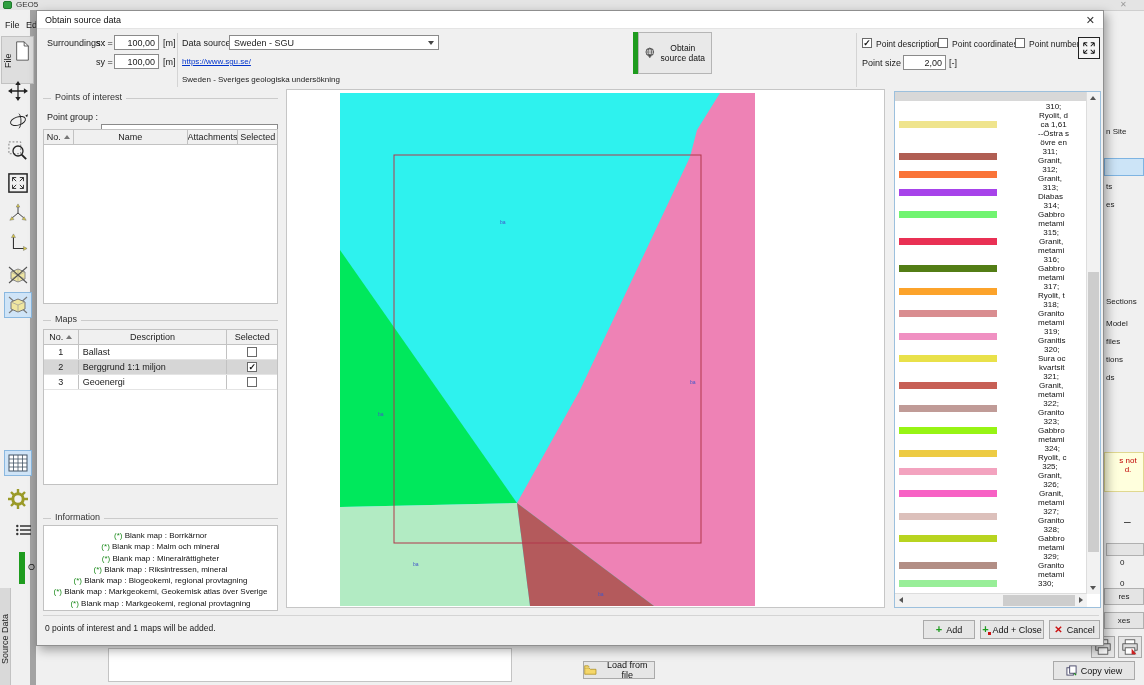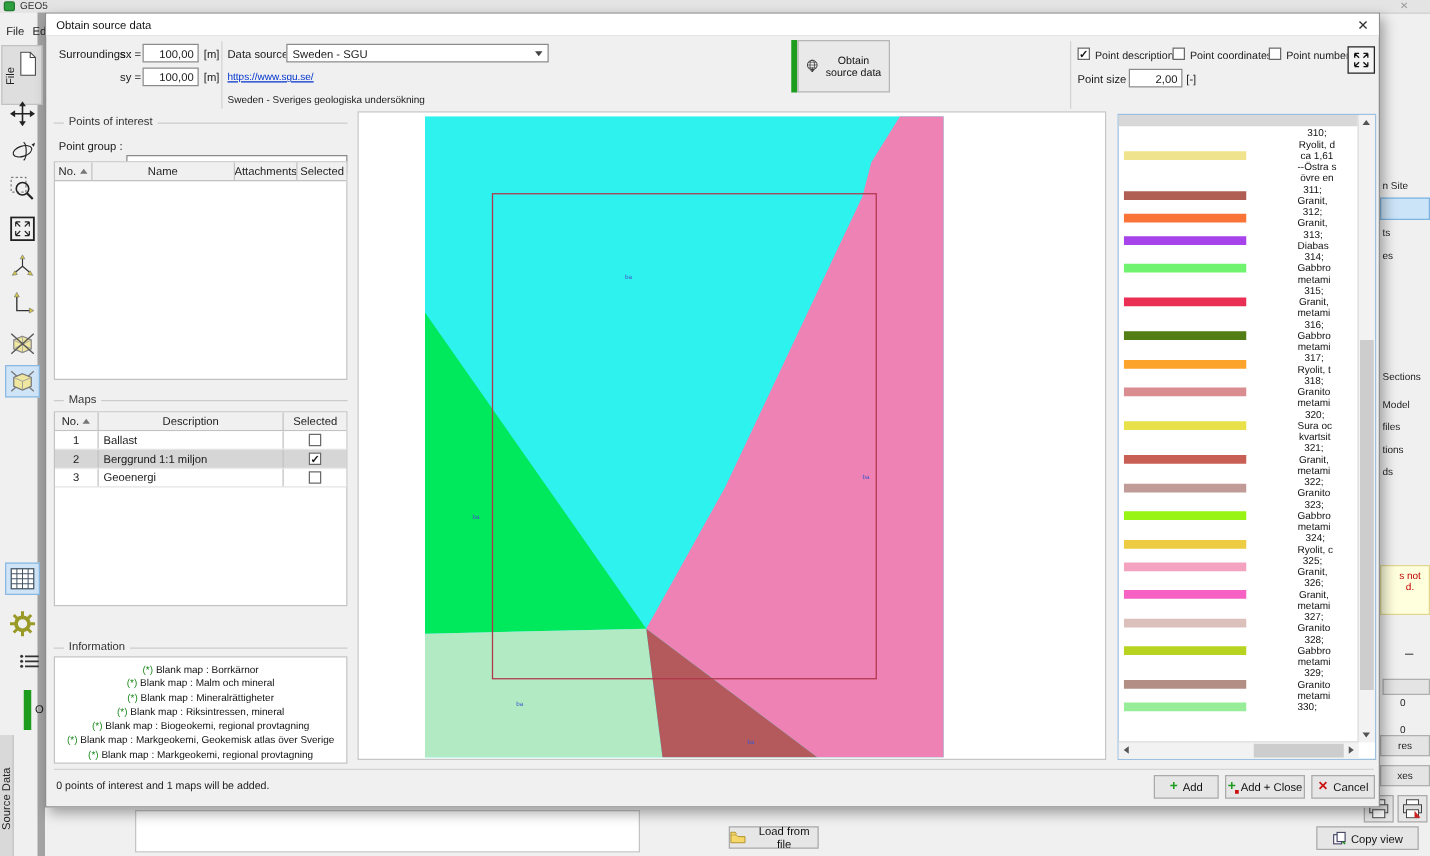--- a/index.html
+++ b/index.html
@@ -174,21 +174,21 @@
         </svg>
     </div>
     <div class="abs greenbar" style="left:19px;top:542px;width:6px;height:32px;"></div>
     <div class="abs" style="left:28px;top:552px;font-size:9px;">O</div>
   </div>
 
   <div class="abs srcdata-strip">
     <div class="abs vtext" style="left:0;top:8px;height:86px;">Source Data</div>
   </div>
 
-  <div class="abs rfrag" style="top:144px;">n Site</div>
+  <div class="abs rfrag" style="top:127px;">n Site</div>
   <div class="abs rsel" style="top:158px;"></div>
   <div class="abs rfrag" style="top:182px;">ts</div>
   <div class="abs rfrag" style="top:200px;">es</div>
   <div class="abs rfrag" style="top:297px;">Sections</div>
   <div class="abs rfrag" style="top:319px;">Model</div>
   <div class="abs rfrag" style="top:337px;">files</div>
   <div class="abs rfrag" style="top:355px;">tions</div>
   <div class="abs rfrag" style="top:373px;">ds</div>
 
   <div class="abs rwarn" style="top:452px;height:40px;">
@@ -458,20 +458,27 @@
           </div>
           <div class="lg-row">
             <div class="lg-bar" style="background: rgb(217, 141, 144);"></div>
             <div class="lg-tx">
               <div>318;</div>
               <div>Granito</div>
               <div>metami</div>
             </div>
           </div>
           <div class="lg-row">
+            <div class="lg-bar" style="background: rgb(240, 144, 194);"></div>
+            <div class="lg-tx">
+              <div>319;</div>
+              <div>Granitis</div>
+            </div>
+          </div>
+          <div class="lg-row">
             <div class="lg-bar" style="background: rgb(233, 225, 74);"></div>
             <div class="lg-tx">
               <div>320;</div>
               <div>Sura oc</div>
               <div>kvartsit</div>
             </div>
           </div>
           <div class="lg-row">
             <div class="lg-bar" style="background: rgb(199, 95, 85);"></div>
             <div class="lg-tx">

